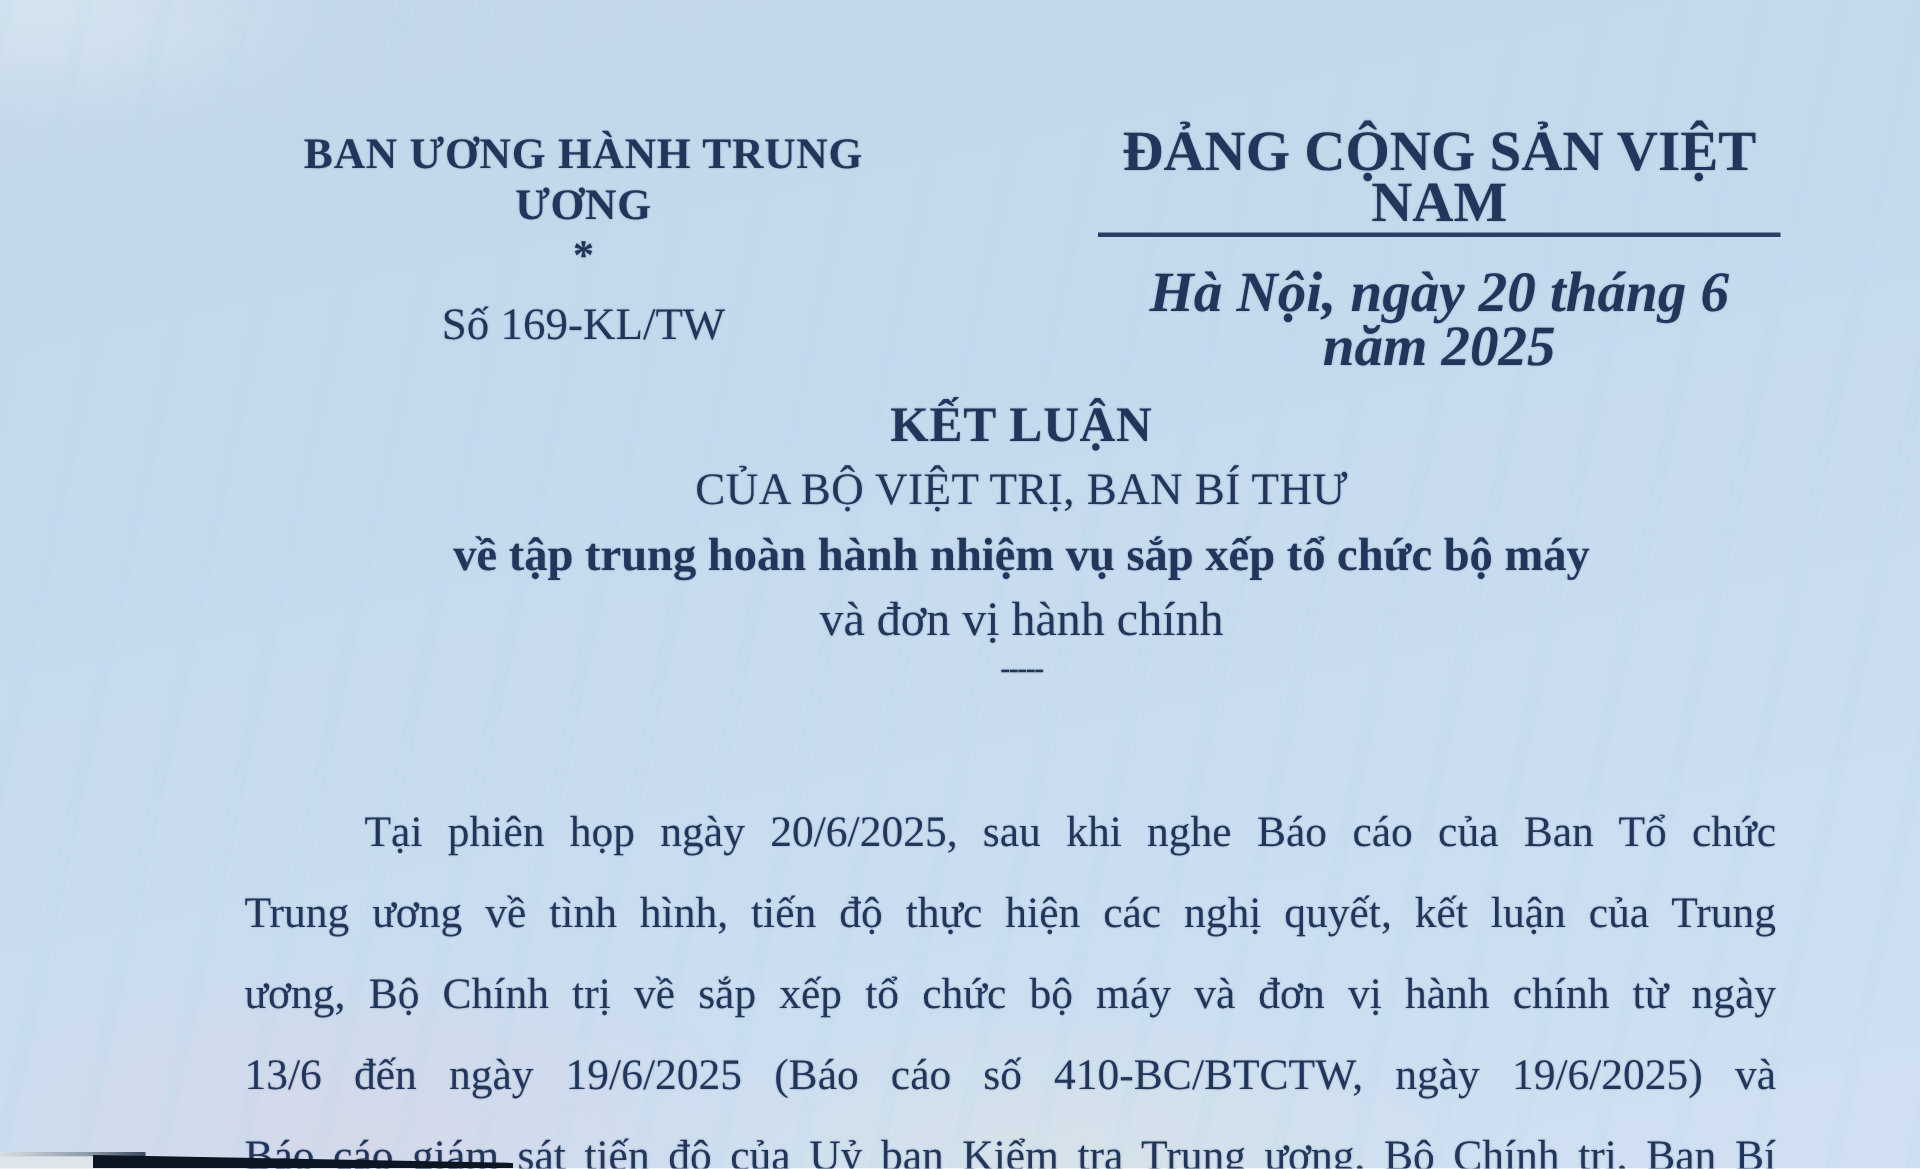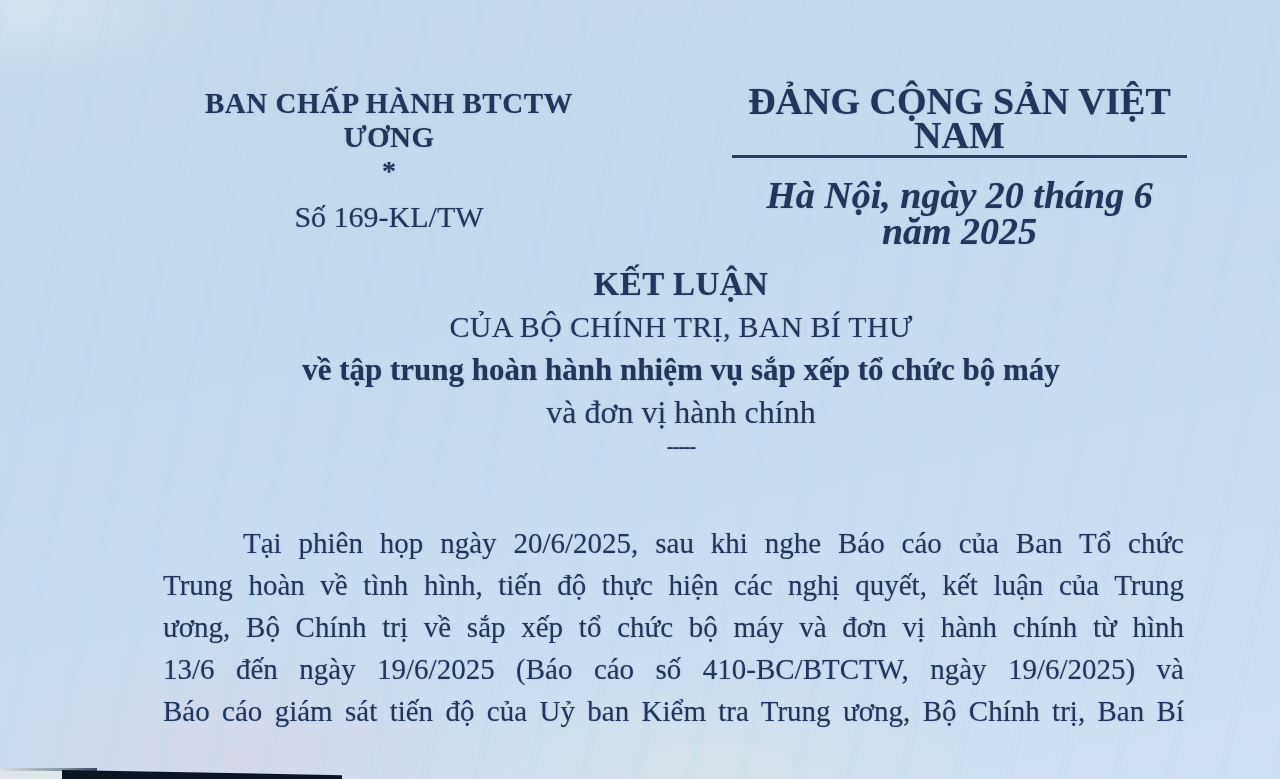--- a/index.html
+++ b/index.html
@@ -74,20 +74,21 @@
     position: absolute;
     left: 163px; top: 522px; width: 1021px;
     font-size: 29px;
     line-height: 42px;
   }
   .body-line {
     text-align: justify;
     text-align-last: justify;
     height: 42px;
     white-space: nowrap;
+    margin-top: 12px;
   }
   .body-line.first { text-indent: 80px; }
   .body-line.last { text-align: left; text-align-last: left; }
   
   .bottom-thin-line {
     position: absolute;
     left: 0; top: 768px; width: 97px; height: 3px;
     background: linear-gradient(90deg, #d9dee3, #8d9aa7 60%, #3a4a5d);
   }
   .bottom-corner {
@@ -102,44 +103,44 @@
     clip-path: polygon(0 0, 100% 58%, 100% 100%, 0 100%);
   }
 </style>
 </head>
 <body>
 
 <div class="page">
   <div class="glare"></div>
 
   <div class="header-left">
-    <div class="org-name txt">BAN CHẤP HÀNH BTCTW ƯƠNG</div>
+    <div class="org-name txt">BAN ƯƠNG HÀNH TRUNG ƯƠNG</div>
     <div class="star-mark txt">*</div>
     <div class="doc-number txt">Số 169-KL/TW</div>
   </div>
 
   <div class="header-right">
     <div>
       <span class="party-motto txt">ĐẢNG CỘNG SẢN VIỆT NAM</span>
     </div>
     <div class="place-date txt">Hà Nội, ngày 20 tháng 6 năm 2025</div>
   </div>
 
   <div class="title-block">
     <div class="title-main txt">KẾT LUẬN</div>
-    <div class="title-sub1 txt">CỦA BỘ CHÍNH TRỊ, BAN BÍ THƯ</div>
+    <div class="title-sub1 txt">CỦA BỘ VIỆT TRỊ, BAN BÍ THƯ</div>
     <div class="title-sub2 txt">về tập trung hoàn hành nhiệm vụ sắp xếp tổ chức bộ máy</div>
     <div class="title-sub3 txt">và đơn vị hành chính</div>
     <div class="title-separator txt">-----</div>
   </div>
 
   <div class="body-text">
     <div class="body-line first txt">Tại phiên họp ngày 20/6/2025, sau khi nghe Báo cáo của Ban Tổ chức</div>
-    <div class="body-line txt">Trung hoàn về tình hình, tiến độ thực hiện các nghị quyết, kết luận của Trung</div>
-    <div class="body-line txt">ương, Bộ Chính trị về sắp xếp tổ chức bộ máy và đơn vị hành chính từ hình</div>
+    <div class="body-line txt">Trung ương về tình hình, tiến độ thực hiện các nghị quyết, kết luận của Trung</div>
+    <div class="body-line txt">ương, Bộ Chính trị về sắp xếp tổ chức bộ máy và đơn vị hành chính từ ngày</div>
     <div class="body-line txt">13/6 đến ngày 19/6/2025 (Báo cáo số 410-BC/BTCTW, ngày 19/6/2025) và</div>
     <div class="body-line txt">Báo cáo giám sát tiến độ của Uỷ ban Kiểm tra Trung ương, Bộ Chính trị, Ban Bí</div>
   </div>
 
   <div class="bottom-thin-line"></div>
   <div class="bottom-corner"></div>
   <div class="bottom-dark-bar"></div>
 </div>
 
 </body></html>

